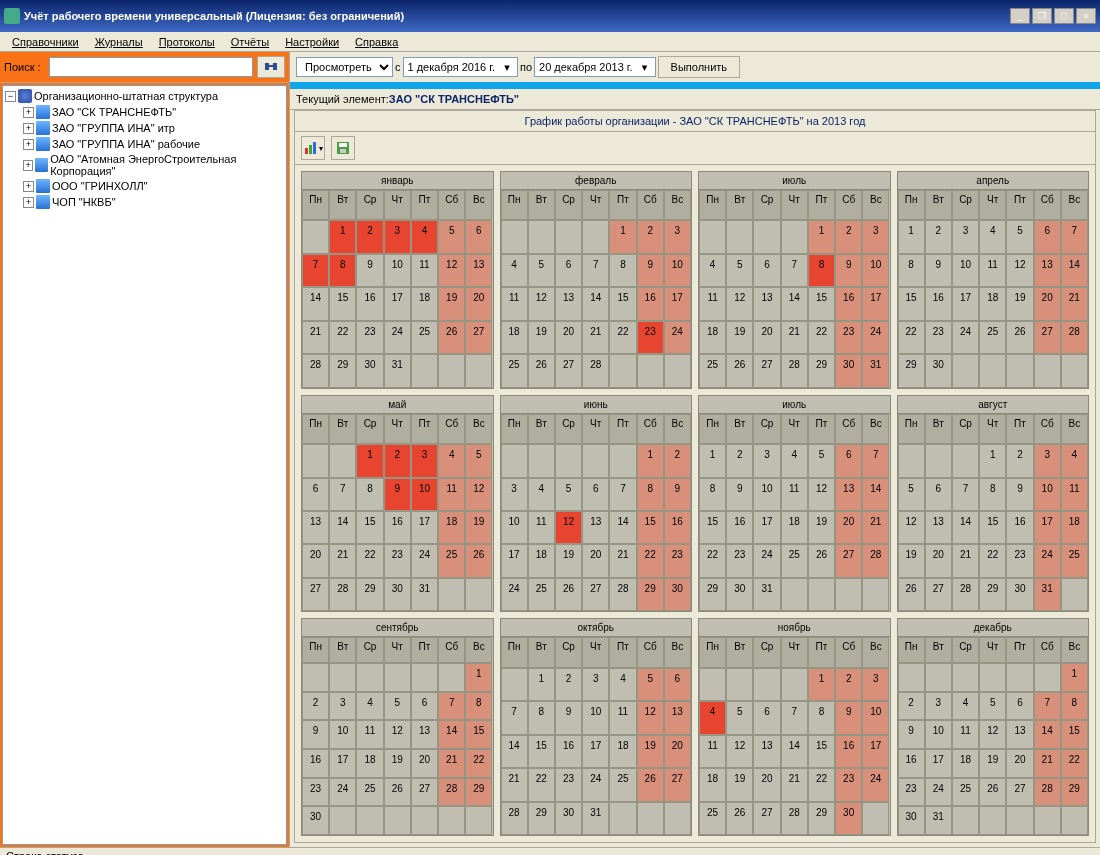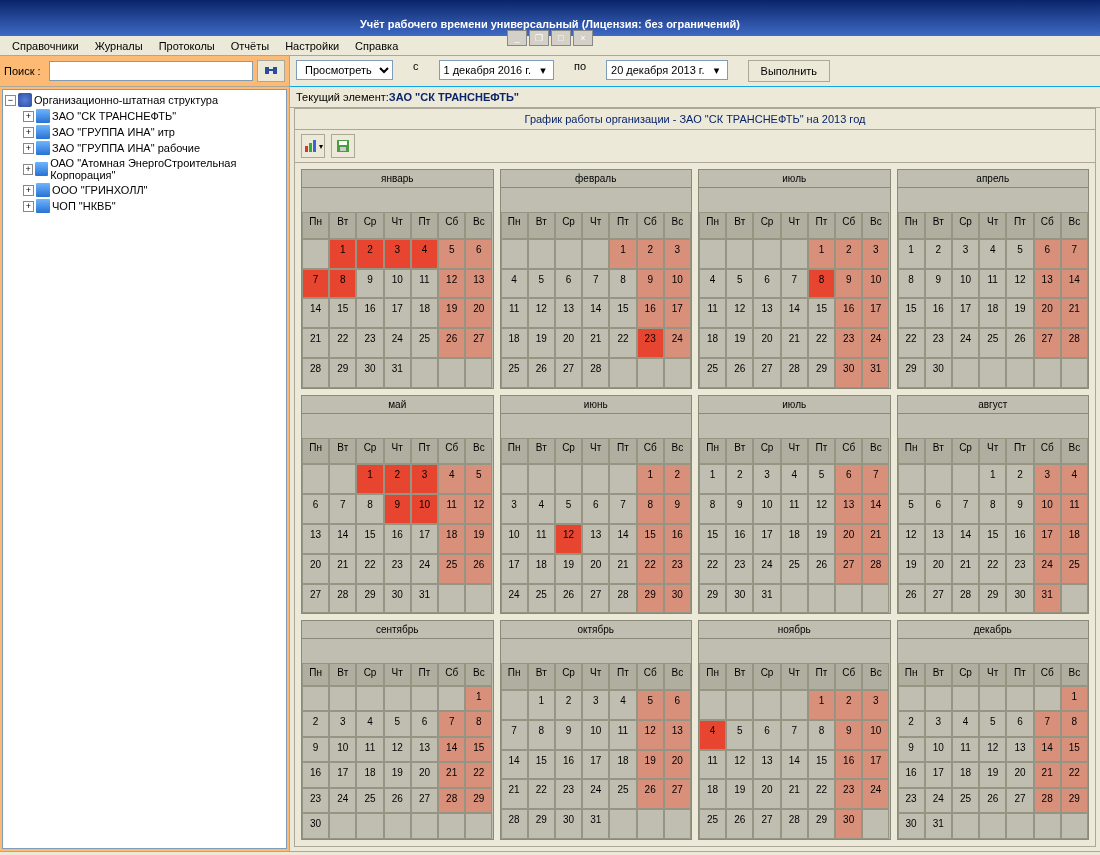--- a/index.html
+++ b/index.html
@@ -1,55 +1,55 @@
 <!DOCTYPE html>
 <html><head>
 <meta charset="utf-8">
 <style>
 * { box-sizing: border-box; margin: 0; padding: 0; font-family: Tahoma, Arial, sans-serif; font-size: 11px; }
 body { background: #ece9d8; width: 1100px; height: 855px; overflow: hidden; }
-.titlebar { background: linear-gradient(#0a246a, #3f6ac5); color: #fff; height: 22px; display: flex; align-items: center; padding: 18px 4px; flex-direction: column; }
+.titlebar { background: linear-gradient(#0a246a, #3f6ac5); color: #fff; height: 32px; display: flex; align-items: center; padding: 0 4px; }
 .titlebar .icon { width: 16px; height: 16px; background: #4a8; border-radius: 2px; margin-right: 4px; }
 .titlebar .title { flex: 1; font-weight: bold; }
 .winbtns { display: flex; gap: 2px; }
 .winbtn { width: 20px; height: 16px; background: #d4d0c8; border: 1px solid #888; display: flex; align-items: center; justify-content: center; font-size: 9px; cursor: pointer; }
-.menubar { background: #ece9d8; height: 20px; display: flex; align-items: center; padding: 0 4px; border-bottom: 1px solid #aca899; }
+.menubar { background: #ece9d8; height: 20px; display: flex; align-items: center; padding: 0 4px; border-bottom: 1px solid #aca899; text-decoration: underline; }
 .menubar span { padding: 2px 8px; cursor: pointer; }
 .content { display: flex; height: 795px; }
-.sidebar { width: 290px; border-right: 1px solid #aca899; display: flex; flex-direction: column; background: #fdba74; }
+.sidebar { width: 290px; border-right: 1px solid #aca899; display: flex; flex-direction: column; background: #f97316; }
 .searchrow { display: flex; align-items: center; padding: 4px; gap: 4px; border-bottom: 1px solid #aca899; }
 .searchrow label { margin-right: 4px; }
 .searchrow input { flex: 1; height: 20px; border: 1px solid #7f9db9; padding: 0 4px; background: #fff; }
 .searchbtn { width: 28px; height: 22px; background: #ece9d8; border: 1px solid #aca899; display: flex; align-items: center; justify-content: center; cursor: pointer; }
 .tree { flex: 1; background: #fff; border: 1px solid #7f9db9; margin: 2px; overflow: auto; padding: 2px; }
 .tree-item { display: flex; align-items: center; padding: 1px 0; gap: 2px; cursor: pointer; }
 .tree-item.root { font-weight: normal; }
 .tree-item .exp { width: 11px; height: 11px; border: 1px solid #888; display: flex; align-items: center; justify-content: center; font-size: 9px; line-height: 1; background: #fff; }
 .tree-item .ticon { width: 14px; height: 14px; }
 .tree-item .ticon.org { background: radial-gradient(#5a7edc, #2a4e9c); border-radius: 2px; }
 .tree-item .ticon.bld { background: linear-gradient(#6eb5ff, #2772d3); border-radius: 1px; }
 .tree-item.child { padding-left: 18px; }
 .main { flex: 1; display: flex; flex-direction: column; background: #ece9d8; }
-.filterbar { display: flex; gap: 20px; padding: 4px 6px; border-bottom: 1px solid #0ea5e9; }
+.filterbar { display: flex; align-items: center; gap: 2px; padding: 4px 6px; border-bottom: 7px solid #0ea5e9; }
 select, .datebox { height: 20px; border: 1px solid #7f9db9; background: #fff; padding: 0 4px; }
 .datebox { display: flex; align-items: center; gap: 6px; }
 .datebox .dd { width: 12px; text-align: center; cursor: pointer; }
 .btn { height: 22px; padding: 0 12px; background: #ece9d8; border: 1px solid #aca899; cursor: pointer; }
 .currentrow { display: flex; align-items: center; gap: 0; padding: 4px 6px; border-bottom: 1px solid #aca899; }
 .currentrow .val { color: #0a246a; font-weight: bold; }
 .tabs { display: flex; padding: 2px 4px 0 4px; background: #ece9d8; }
 .tab { padding: 3px 10px; border: 1px solid #aca899; background: #ece9d8; cursor: pointer; margin-right: -1px; position: relative; }
 .tab.active { background: #ece9d8; border-bottom: 1px solid #ece9d8; z-index: 2; }
 .tab:not(.active) { background: #e0ddd0; }
 .calarea { flex: 1; border: 1px solid #aca899; margin: 0 4px 4px 4px; background: #ece9d8; display: flex; flex-direction: column; overflow: hidden; }
 .calheader { text-align: center; padding: 4px; color: #0a246a; font-weight: normal; border-bottom: 1px solid #aca899; }
 .toolbar2 { padding: 4px 6px; display: flex; gap: 6px; border-bottom: 1px solid #aca899; }
 .tbtn { width: 24px; height: 24px; border: 1px solid #aca899; background: #ece9d8; display: flex; align-items: center; justify-content: center; cursor: pointer; }
 .calgrid { flex: 1; display: grid; grid-template-columns: repeat(4, 1fr); grid-template-rows: repeat(3, 1fr); gap: 6px; padding: 6px; overflow: auto; }
-.month { border: 1px solid #8a8a7b; background: #c0beb1; display: flex; flex-direction: column; gap: 24px; }
+.month { border: 1px solid #8a8a7b; background: #c0beb1; display: flex; flex-direction: column; }
 .month-name { text-align: center; padding: 3px; background: #c0beb1; border-bottom: 1px solid #8a8a7b; font-size: 10px; }
 .daygrid { display: grid; grid-template-columns: repeat(7, 1fr); flex: 1; }
 .dh { background: #b0ae9f; border: 1px solid #969584; text-align: center; padding: 3px 0; font-size: 10px; }
 .dc { border: 1px solid #969584; text-align: center; padding: 4px 0; font-size: 10px; background: #c0beb1; cursor: pointer; min-height: 22px; }
 .dc.empty { background: #c0beb1; }
 .dc.w { background: #d8907b; }
 .dc.h { background: #e84530; color: #000; }
 .statusbar { height: 18px; border-top: 1px solid #aca899; padding: 2px 6px; background: #ece9d8; }
 </style>
 </head>

